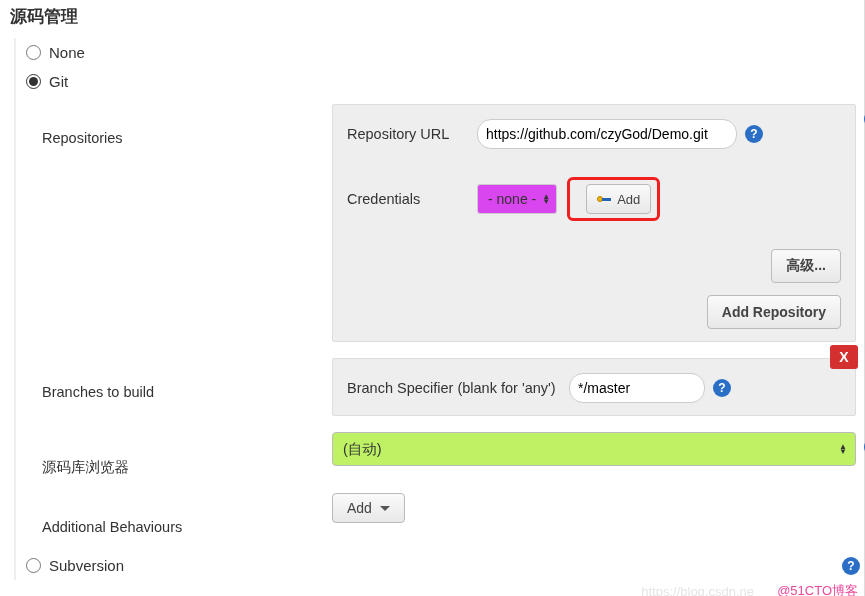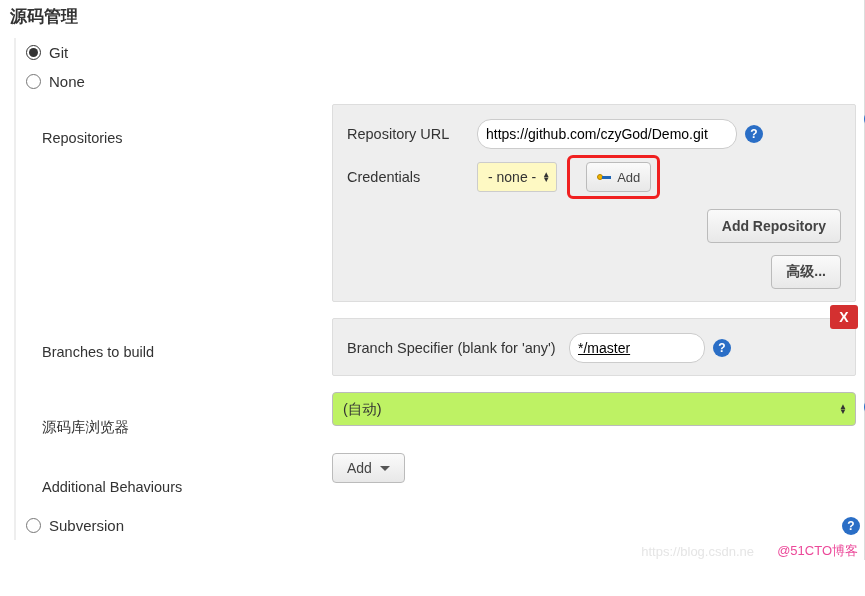--- a/index.html
+++ b/index.html
@@ -69,48 +69,48 @@
   .grey-panel {
     background: #eeeeee;
     border: 1px solid #ddd;
     border-radius: 2px;
     padding: 14px 14px 12px 14px;
     position: relative;
   }
   .inner-row {
     display: flex;
     align-items: center;
-    margin-bottom: 6px;
+    margin-bottom: 28px;
     position: relative;
   }
   .inner-row:last-of-type { margin-bottom: 0; }
   .inner-label {
     width: 130px;
     flex-shrink: 0;
     font-size: 14.5px;
     color: #333;
   }
   .inner-label.wide { width: 222px; }
   .text-input {
     flex: 1;
     height: 30px;
     padding: 4px 8px;
     font-size: 14px;
     border: 1px solid #ccc;
     border-radius: 14px;
     background: #fff;
     max-width: 260px;
   }
-  .text-input.branch { max-width: 136px; text-decoration: underline; }
+  .text-input.branch { max-width: 136px; }
   .select-like {
     display: inline-flex;
     align-items: center;
     height: 30px;
     padding: 0 6px 0 10px;
-    background: #fef9c3;
+    background: #d946ef;
     border: 1px solid #ccc;
     border-radius: 3px;
     font-size: 14px;
     color: #333;
   }
   .select-arrows {
     margin-left: 6px;
     display: inline-flex;
     flex-direction: column;
     line-height: 5px;
@@ -257,27 +257,27 @@
 </style>
 </head>
 <body>
 
 <div class="page">
   <div class="section-title">源码管理</div>
 
   <div class="scm-block">
 
     <div class="radio-row">
+      <input type="radio" name="scm" style="">
+      <span class="radio-label">None</span>
+    </div>
+
+    <div class="radio-row">
       <input type="radio" name="scm" checked="" style="">
       <span class="radio-label">Git</span>
-    </div>
-
-    <div class="radio-row">
-      <input type="radio" name="scm" style="">
-      <span class="radio-label">None</span>
     </div>
 
     <div class="git-details">
 
       <div class="config-row">
         <div class="config-label">Repositories</div>
         <div class="config-content">
           <div class="grey-panel">
             <div class="inner-row">
               <div class="inner-label">Repository URL</div>
@@ -291,22 +291,22 @@
                 <span class="select-arrows">▲<br>▼</span>
               </div>
               <span class="highlight-box">
                 <button class="btn add-cred">
                   <span class="key-icon"></span>
                   <span>Add</span>
                 </button>
               </span>
             </div>
             <div class="panel-actions stacked">
+              <button class="btn">高级...</button>
               <button class="btn">Add Repository</button>
-              <button class="btn">高级...</button>
             </div>
           </div>
           <span class="help-icon">?</span>
         </div>
       </div>
 
       <div class="config-row">
         <div class="config-label">Branches to build</div>
         <div class="config-content">
           <div class="grey-panel" style="position:relative;">

